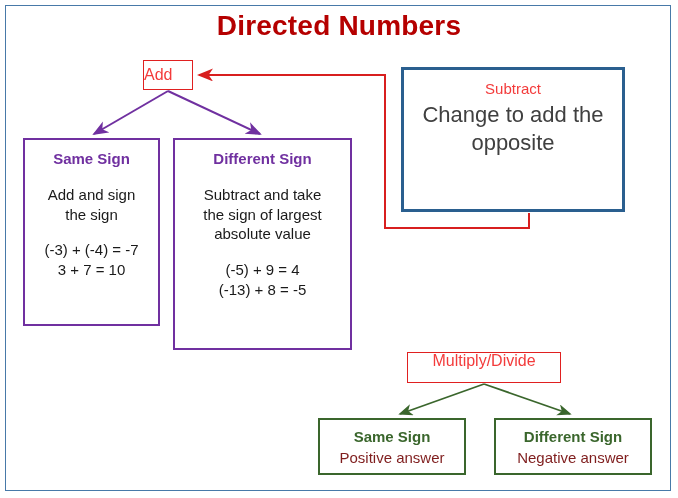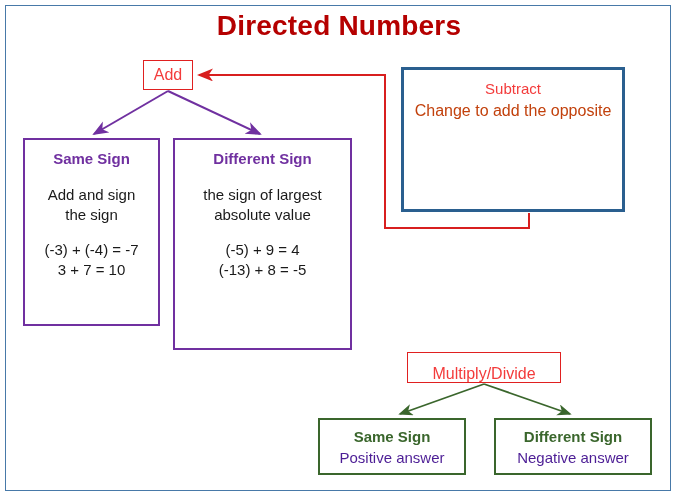--- a/index.html
+++ b/index.html
@@ -55,37 +55,37 @@
 
   
   #add-box {
     left: 143px;
     top: 60px;
     width: 50px;
     height: 30px;
     border: 1.5px solid #e02020;
     display: flex;
     align-items: center;
-    justify-content: center;
+    justify-content: flex-start;
   }
   #add-box .lbl {
     font-size: 16px;
     color: #f33b3b;
     line-height: 1;
   }
 
   
   #md-box {
     left: 407px;
     top: 352px;
     width: 154px;
     height: 31px;
     border: 1.5px solid #e02020;
     display: flex;
-    align-items: flex-end;
+    align-items: flex-start;
     justify-content: center;
   }
   #md-box .lbl {
     font-size: 16px;
     color: #f33b3b;
     line-height: 1;
   }
 
   
   .purple-box {
@@ -133,22 +133,22 @@
     height: 145px;
     border: 3px solid #2a5f8f;
     padding-top: 10px;
   }
   #subtract-box .hd {
     font-size: 15px;
     color: #f33b3b;
     line-height: 1.25;
   }
   #subtract-box .body {
-    font-size: 16px;
-    color: #c2410c;
+    font-size: 22px;
+    color: #404040;
     line-height: 1.3;
     margin-top: 2px;
   }
   #subtract-box .eqs {
     font-size: 15.5px;
     color: #1a1a1a;
     line-height: 1.35;
     margin-top: 20px;
   }
 
@@ -158,21 +158,21 @@
     padding-top: 7px;
   }
   .green-box .hd {
     font-size: 15px;
     font-weight: bold;
     color: #3a662c;
     line-height: 1.3;
   }
   .green-box .body {
     font-size: 15px;
-    color: #4c1d95;
+    color: #7f1d1d;
     line-height: 1.3;
     margin-top: 1px;
   }
   #same-sign-md {
     left: 318px;
     top: 418px;
     width: 148px;
     height: 57px;
   }
   #diff-sign-md {
@@ -227,20 +227,21 @@
     </div>
     <div class="eqs">
       <div>(-3) + (-4) = -7</div>
       <div>3 + 7 = 10</div>
     </div>
   </div>
 
   <div class="box purple-box" id="diff-sign-add">
     <div class="hd">Different Sign</div>
     <div class="body">
+      <div>Subtract and take</div>
       <div>the sign of largest</div>
       <div>absolute value</div>
     </div>
     <div class="eqs">
       <div>(-5) + 9 = 4</div>
       <div>(-13) + 8 = -5</div>
     </div>
   </div>
 
   <div class="box" id="subtract-box">

